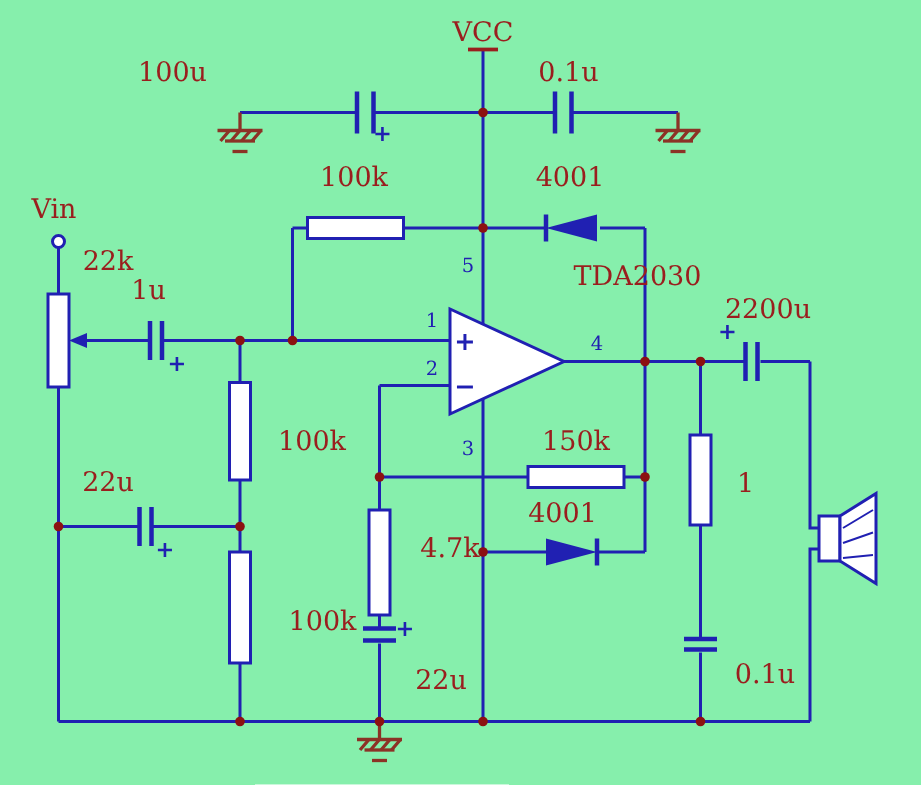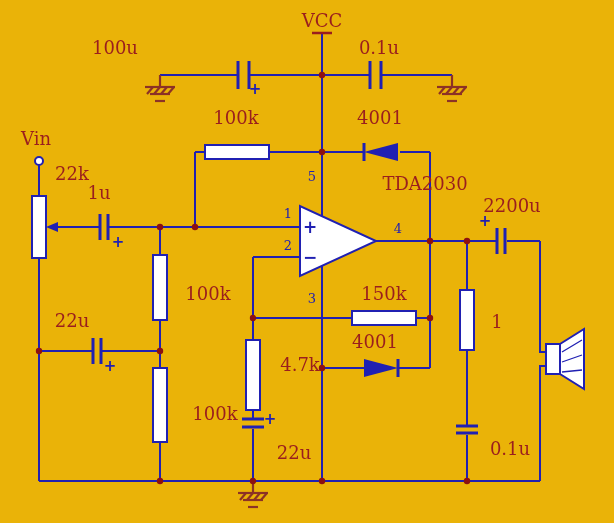--- a/index.html
+++ b/index.html
@@ -1,16 +1,16 @@
 <!DOCTYPE html>
 <html><head>
 <meta charset="utf-8">
 <style>
   html,body{margin:0;padding:0;background:#fff;}
-  .stage{position:relative;width:614px;height:523px;background:#eab308;overflow:hidden;}
+  .stage{position:relative;width:614px;height:523px;background:#86efac;overflow:hidden;}
   svg{display:block;}
   .wire{stroke:#2020B2;stroke-width:2;fill:none;}
   .plate{stroke:#2020B2;stroke-width:3;fill:none;}
   .comp{stroke:#2020B2;stroke-width:2;fill:#ffffff;}
   .dfill{fill:#2020B2;stroke:none;}
   .gnd{stroke:#8C3226;stroke-width:2.2;fill:none;}
   .dot{fill:#8C1111;stroke:none;}
   .redbar{stroke:#9A1E1E;stroke-width:2.5;fill:none;}
   text{font-family:"DejaVu Serif","Liberation Serif",serif;}
   .lbl{font-size:18px;fill:#9A1E1E;text-anchor:middle;}

